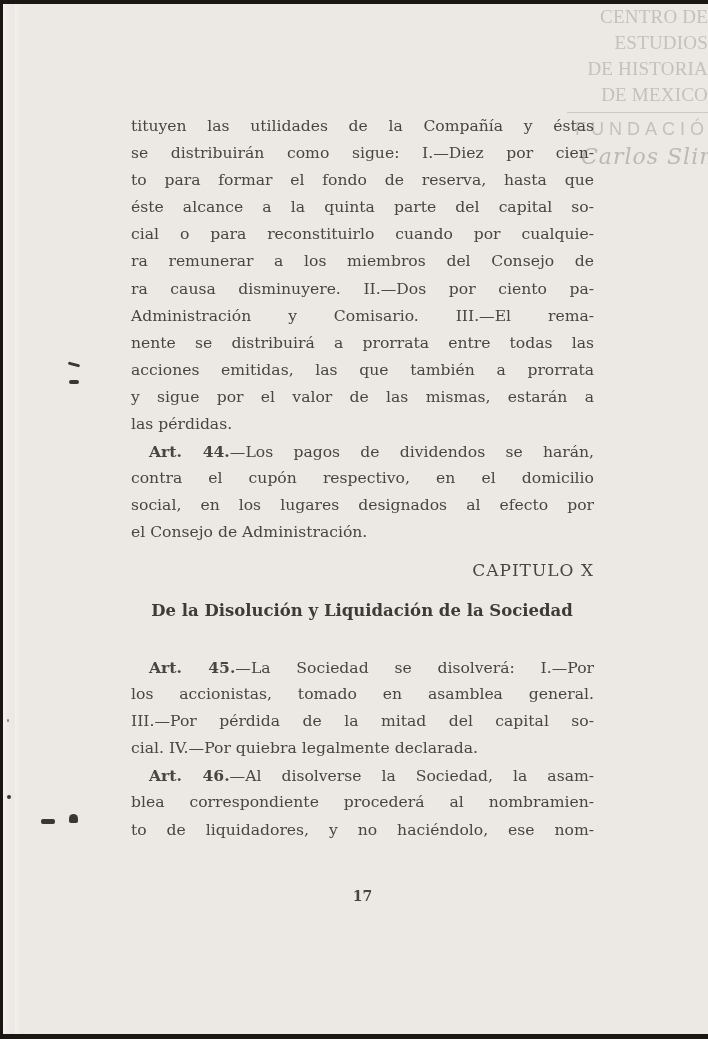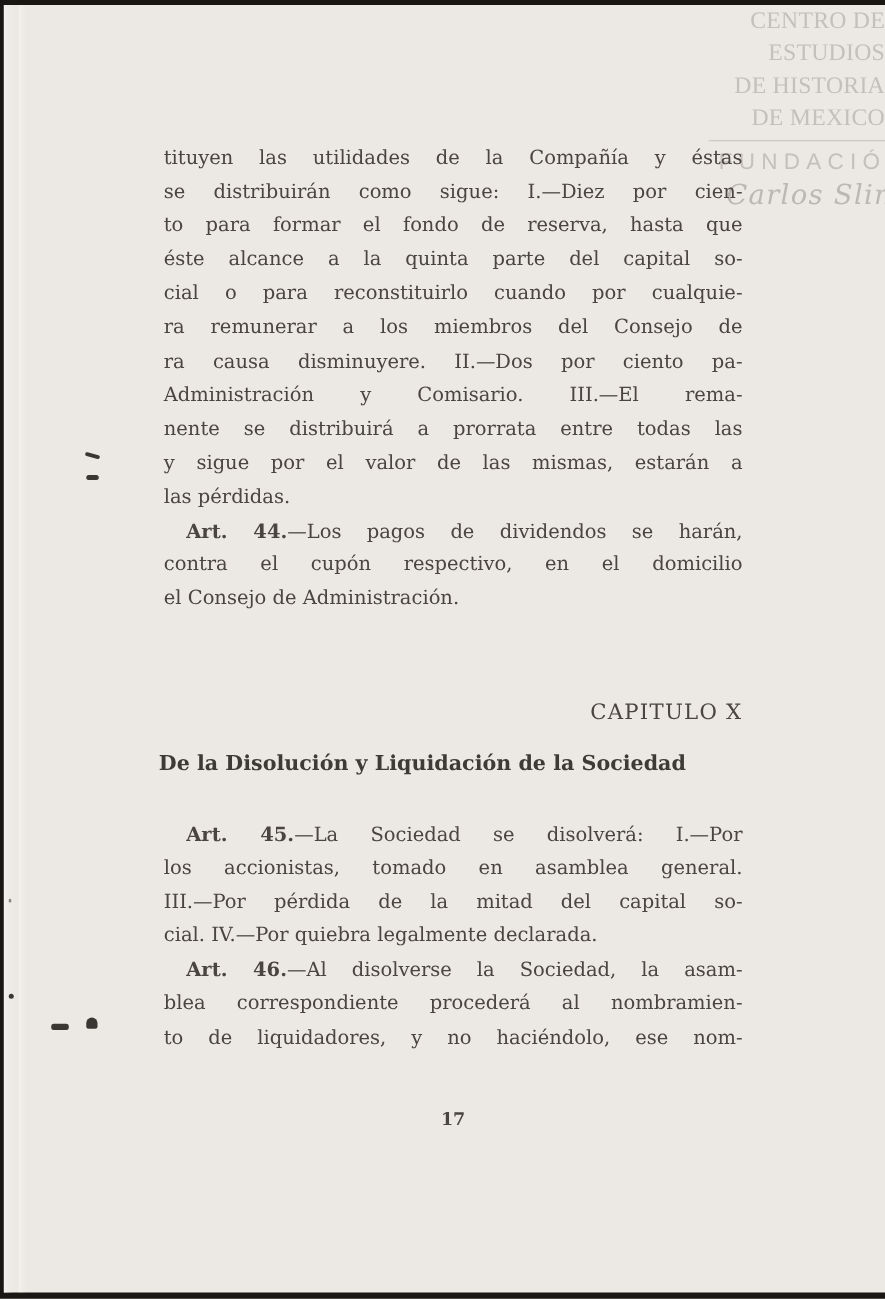--- a/index.html
+++ b/index.html
@@ -41,21 +41,21 @@
     height: 27.1px;
   }
   .line.last { text-align-last: left; }
   .indent { padding-left: 18px; }
   .art-label { font-weight: bold; }
   .chapter {
     position: absolute; left: 128px; top: 556px; width: 463px; text-align: right;
     color: #4a4542; font-size: 17px; letter-spacing: 1px;
   }
   .subtitle {
-    position: absolute; left: 124px; top: 597px; width: 470px; text-align: left;
+    position: absolute; left: 124px; top: 597px; width: 470px; text-align: center;
     color: #3e3a37; font-size: 16.5px; font-weight: bold;
   }
   .text2 { top: 650px; }
   .folio {
     position: absolute; left: 128px; top: 884px; width: 463px; text-align: center;
     color: #4a4542; font-size: 14px; font-weight: bold;
   }
   .mark { position: absolute; background: #3a3633; border-radius: 2px; }
 </style>
 </head>
@@ -76,25 +76,27 @@
   <div class="text">
     <span class="line">tituyen las utilidades de la Compañía y éstas</span>
     <span class="line">se distribuirán como sigue: I.—Diez por cien-</span>
     <span class="line">to para formar el fondo de reserva, hasta que</span>
     <span class="line">éste alcance a la quinta parte del capital so-</span>
     <span class="line">cial o para reconstituirlo cuando por cualquie-</span>
     <span class="line">ra remunerar a los miembros del Consejo de</span>
     <span class="line">ra causa disminuyere. II.—Dos por ciento pa-</span>
     <span class="line">Administración y Comisario. III.—El rema-</span>
     <span class="line">nente se distribuirá a prorrata entre todas las</span>
+    <span class="line">acciones emitidas, las que también a prorrata</span>
     <span class="line">y sigue por el valor de las mismas, estarán a</span>
     <span class="line last">las pérdidas.</span>
 
     <span class="line indent"><span class="art-label">Art. 44.</span><span>—Los pagos de dividendos se harán,</span></span>
     <span class="line">contra el cupón respectivo, en el domicilio</span>
+    <span class="line">social, en los lugares designados al efecto por</span>
     <span class="line last">el Consejo de Administración.</span>
   </div>
 
   <div class="chapter">CAPITULO X</div>
   <div class="subtitle">De la Disolución y Liquidación de la Sociedad</div>
 
   <div class="text text2">
     <span class="line indent"><span class="art-label">Art. 45.</span><span>—La Sociedad se disolverá: I.—Por</span></span>
     <span class="line">los accionistas, tomado en asamblea general.</span>
     <span class="line">III.—Por pérdida de la mitad del capital so-</span>

